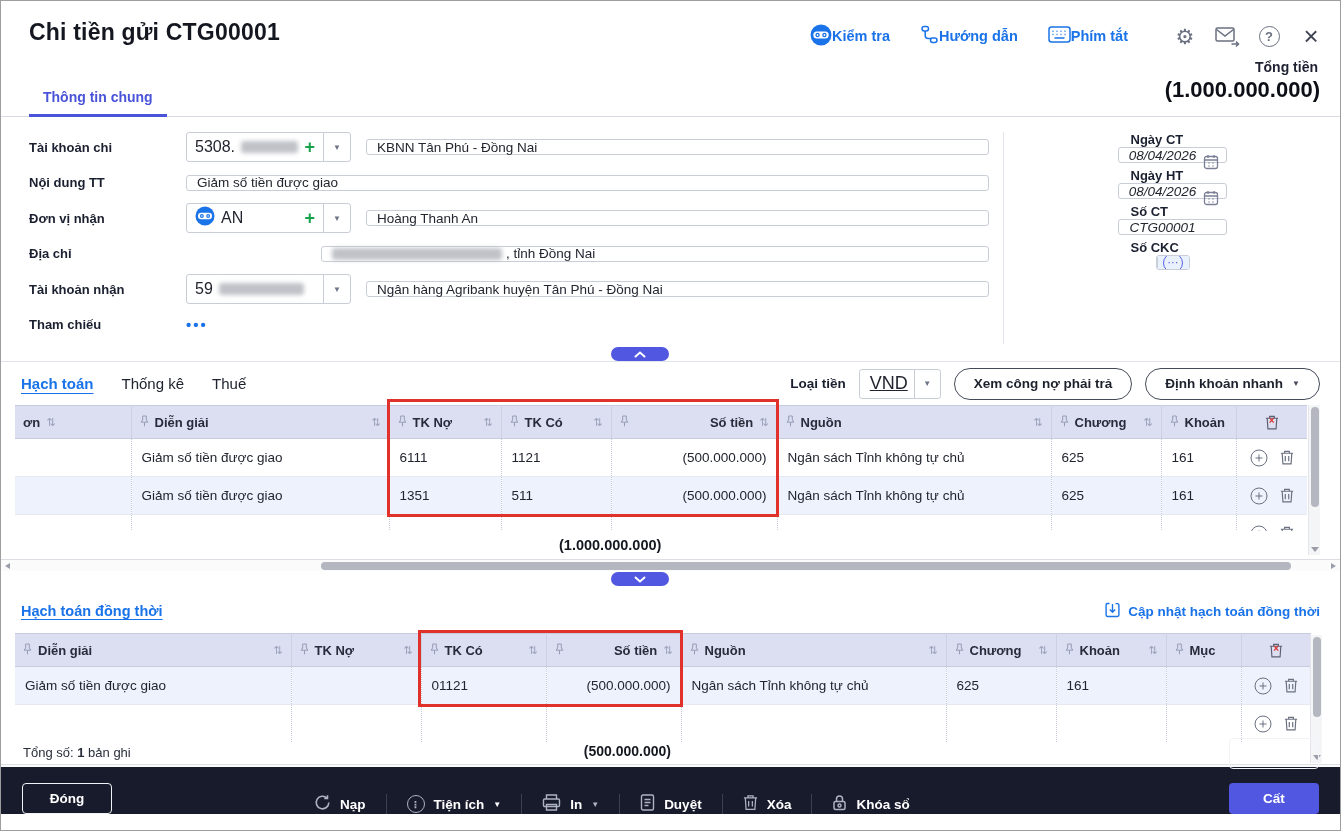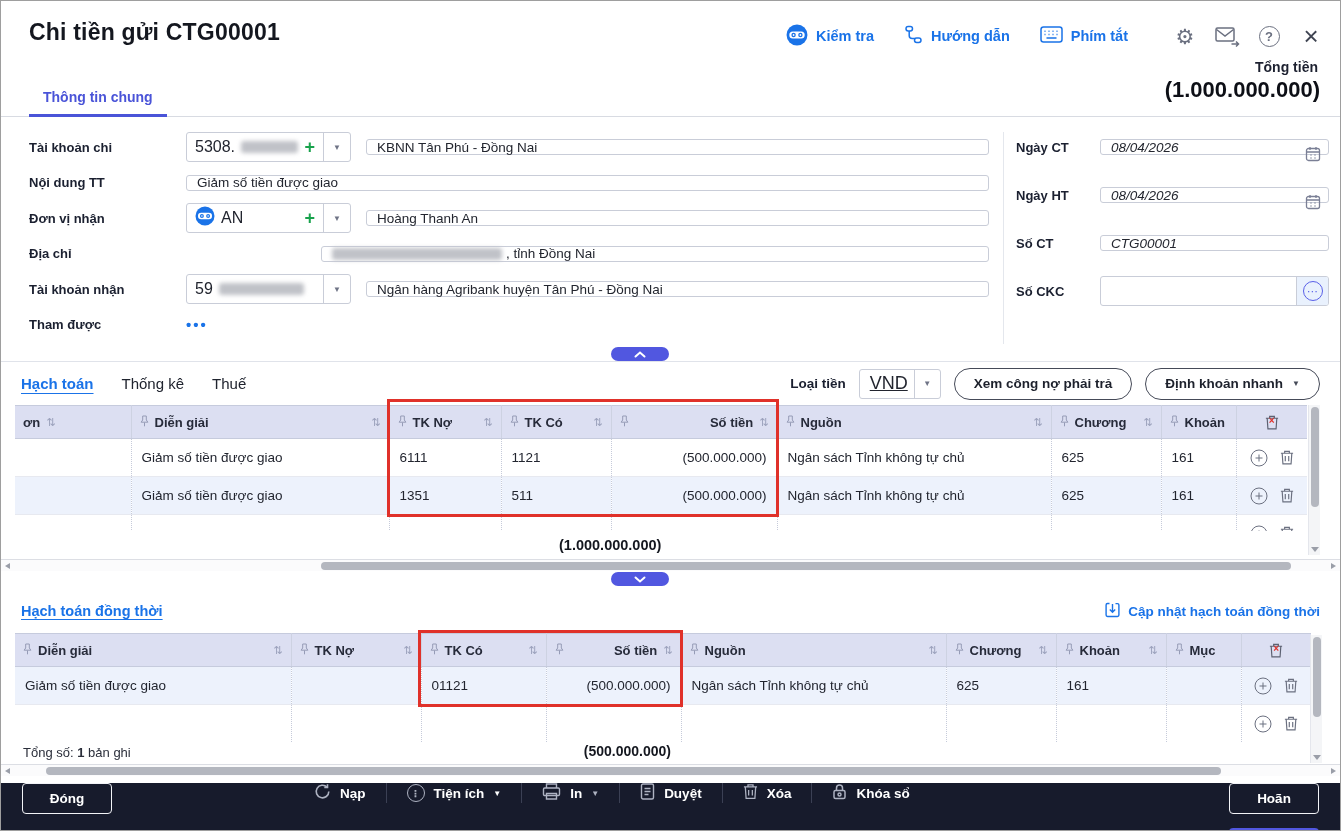--- a/index.html
+++ b/index.html
@@ -4,21 +4,21 @@
 <style>
   * { margin:0; padding:0; box-sizing:border-box; }
   html,body { background:#e8e8e8; }
   body { font-family:"Liberation Sans","DejaVu Sans",sans-serif; }
   .app { position:relative; width:1341px; height:831px; background:#fff; border:1px solid #9e9e9e; overflow:hidden; margin:0 auto; color:#22252f; }
 
   
   .titlebar { position:relative; height:116px; border-bottom:1px solid #d8dbe2; background:#fff; }
   .page-title { position:absolute; left:28px; top:18px; font-size:23px; font-weight:700; color:#14171f; letter-spacing:.2px; }
   .tb-actions { position:absolute; right:14px; top:22px; display:flex; align-items:center; }
-  .tb-link { display:flex; align-items:center; gap:8px; color:#1a73e8; font-size:14.5px; font-weight:700; margin-right:30px; cursor:pointer; }
+  .tb-link { display:flex; align-items:center; color:#1a73e8; font-size:14.5px; font-weight:700; margin-right:30px; cursor:pointer; }
   .tb-iconbtn { display:flex; align-items:center; justify-content:center; width:30px; margin-left:12px; color:#6b7080; cursor:pointer; }
   .glyph-gear { font-size:21px; line-height:1; }
   .help-circle { width:21px; height:21px; border:1.7px solid #6b7080; border-radius:50%; display:flex; align-items:center; justify-content:center; font-size:13px; font-weight:700; }
   .glyph-close { font-size:26px; line-height:1; color:#3f4452; }
   .total-label { position:absolute; right:22px; top:58px; font-size:14px; font-weight:700; color:#1d2130; }
   .total-value { position:absolute; right:20px; top:76px; font-size:22px; font-weight:700; color:#0d0f16; }
   .tab-general { position:absolute; left:28px; bottom:-1px; padding:6px 14px 9px; color:#4a54d8; font-weight:700; font-size:14px; border-bottom:3px solid #4a54d8; cursor:pointer; }
 
   
   .form { position:relative; height:244px; }
@@ -29,21 +29,21 @@
   .combo { width:165px; height:30px; border:1px solid #c9cdd8; border-radius:3px; display:flex; background:#fff; }
   .combo-main { flex:1; display:flex; align-items:center; gap:6px; padding:0 8px; overflow:hidden; }
   .combo-arrow { width:27px; border-left:1px solid #c9cdd8; display:flex; align-items:center; justify-content:center; color:#6f7486; font-size:8px; cursor:pointer; }
   .input-wide { width:623px; margin-left:15px; }
   .input-full { width:803px; }
   .input-addr { width:668px; margin-left:135px; }
   .blurbar { display:inline-block; height:12px; border-radius:3px; background:#c0c2c8; filter:blur(2px); }
   .greenplus { margin-left:auto; color:#18a24c; font-size:18px; font-weight:700; line-height:1; cursor:pointer; }
   .refdots { color:#1a73e8; font-size:15px; font-weight:700; letter-spacing:2px; cursor:pointer; }
   .form-right { position:absolute; left:1002px; top:15px; width:326px; border-left:1px solid #e4e7ed; padding-left:12px; height:212px; }
-  .rrow { display:flex; align-items:center; height:30px; margin-bottom:18px; }
+  .rrow { display:flex; align-items:center; height:30px; margin-bottom:6px;flex-direction:column; }
   .rlabel { width:84px; font-size:13px; font-weight:700; color:#1b2030; }
   .rinput { flex:1; position:relative;font-style:italic; }
   .rinput .tinput { width:100%; padding-right:30px; }
   .cal { position:absolute; right:8px; top:7px; }
   .ckc-group { flex:1; display:flex; height:30px; border:1px solid #c9cdd8; border-radius:3px; overflow:hidden; background:#fff; }
   .ckc-input { flex:1; }
   .ckc-addon { width:32px; background:#e9f1fd; border-left:1px solid #c9cdd8; display:flex; align-items:center; justify-content:center; cursor:pointer; }
   .ckc-circle { width:20px; height:20px; border:1.5px solid #5a60e8; border-radius:50%; color:#5a60e8; font-size:11px; display:flex; align-items:center; justify-content:center; }
 
   
@@ -109,21 +109,21 @@
   .simhead { height:44px; display:flex; align-items:center; padding:0 20px; }
   .sim-title { color:#1a73e8; font-size:14.5px; font-weight:700; text-decoration:underline; text-underline-offset:3px; cursor:pointer; }
   .sim-update { margin-left:auto; display:flex; align-items:center; gap:8px; color:#1a73e8; font-size:13.5px; font-weight:700; cursor:pointer; }
 
   
   .hl { position:absolute; border:3px solid #e0312a; z-index:8; pointer-events:none; }
   .hl1 { left:386px; top:398px; width:392px; height:118px; }
   .hl2 { left:417px; top:629px; width:265px; height:77px; }
 
   
-  .footer { position:absolute; left:0; bottom:0; width:100%; height:47px; background:#171b2c; display:flex; align-items:flex-start; padding:0 21px; z-index:9; }
+  .footer { position:absolute; left:0; bottom:16px; width:100%; height:47px; background:#171b2c; display:flex; align-items:flex-end; padding:0 21px; z-index:9; }
   .btn-outline { height:31px; min-width:90px; border:1px solid #f2f3f7; border-radius:4px; background:transparent; color:#fff; font-weight:700; font-size:13.5px; display:flex; align-items:center; justify-content:center; cursor:pointer; padding:0 14px; }
   .f-center { display:flex; align-items:center; margin-left:182px; }
   .f-item { display:flex; align-items:center; gap:9px; color:#fff; font-weight:700; font-size:13.5px; padding:0 20px; cursor:pointer; }
   .f-sep { width:1px; height:20px; background:#3b4054; }
   .f-caret-w { font-size:8px; color:#fff; } .f-caret-g { font-size:8px; color:#aeb3c2; }
   .f-circ { width:18px; height:18px; border:1.5px solid #aeb3c2; border-radius:50%; display:flex; align-items:center; justify-content:center; font-size:10px; color:#aeb3c2; }
   .f-right { margin-left:auto; display:flex; gap:14px;flex-direction:column; }
   .btn-save { height:31px; min-width:90px; background:#5157e0; border-radius:4px; color:#fff; font-weight:700; font-size:13.5px; display:flex; align-items:center; justify-content:center; cursor:pointer; }
 </style>
 </head>
@@ -248,21 +248,21 @@
             <span class="blurbar" style="width:85px"></span>
           </div>
           <div class="combo-arrow">▼</div>
         </div>
         <div class="tinput input-wide">
             <span>Ngân hàng Agribank huyện Tân Phú - Đồng Nai</span>
           </div>
       </div>
 
       <div class="frow">
-        <span class="flabel">Tham được</span>
+        <span class="flabel">Tham chiếu</span>
         <span class="refdots">•••</span>
       </div>
     </div>
 
     <div class="form-right">
       <div class="rrow">
         <span class="rlabel">Ngày CT</span>
         <div class="rinput">
           <div class="tinput">
               <span>08/04/2026</span>

